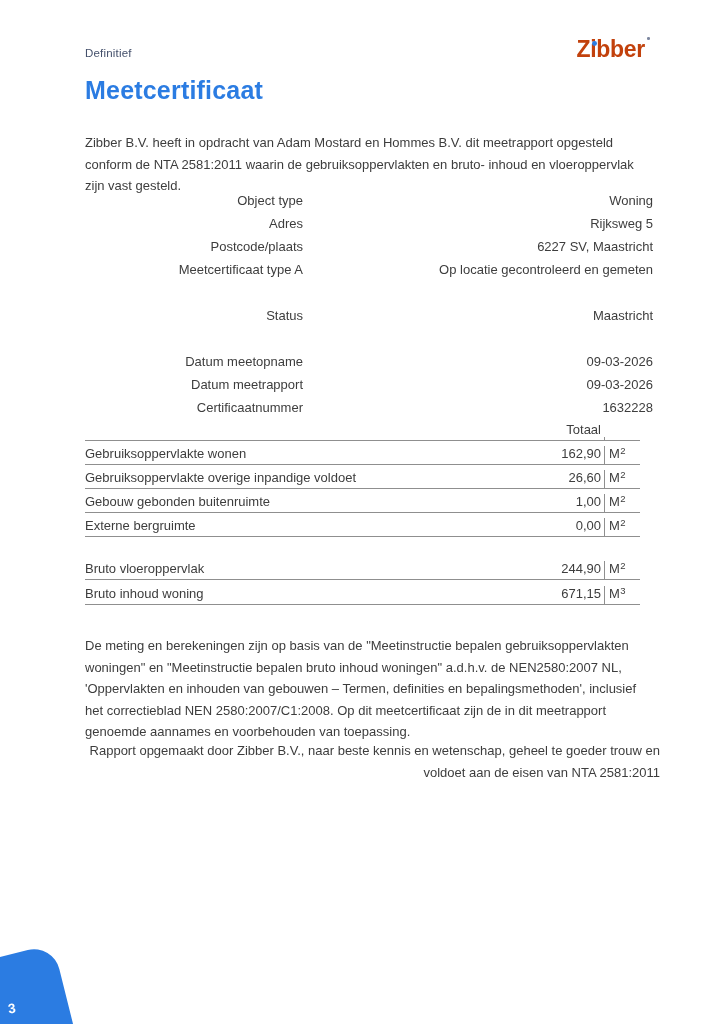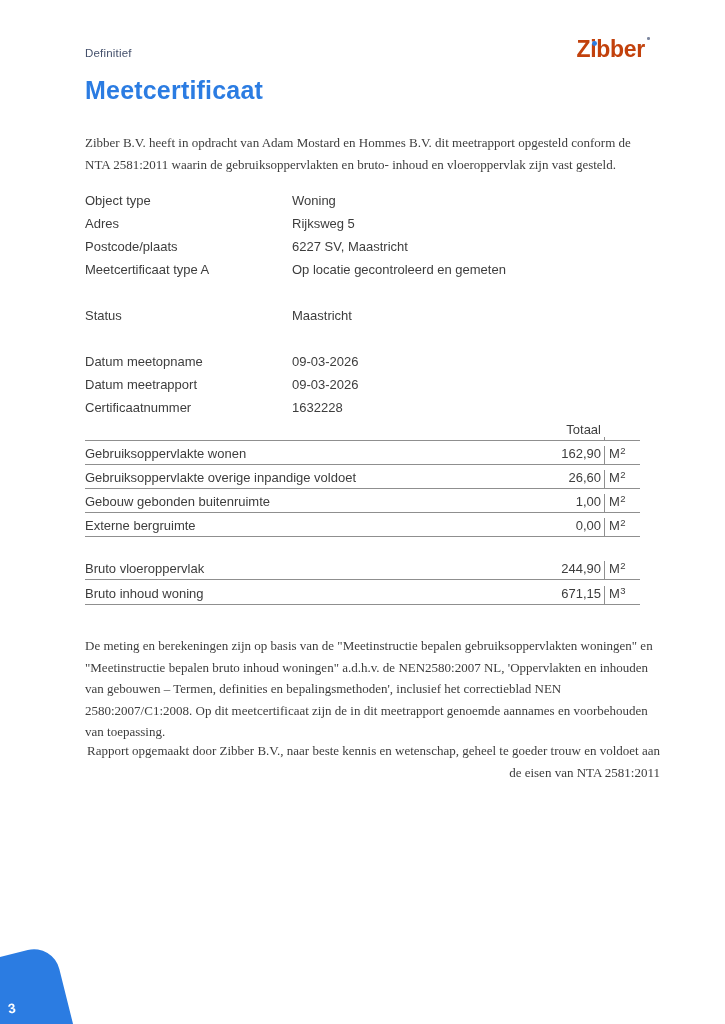--- a/index.html
+++ b/index.html
@@ -17,27 +17,27 @@
   .hdr { position:absolute; top:38px; left:85px; width:560px; display:flex; justify-content:space-between; align-items:flex-start; }
   .doc-type { font-size:11.5px; color:#44506b; padding-top:9px; letter-spacing:0.2px; }
   .logo { position:relative; font-size:23px; font-weight:bold; color:#c2410c; letter-spacing:-0.3px; line-height:1; }
   .logo .i-dot { position:absolute; left:15.2px; top:2.8px; width:4.8px; height:4.8px; border-radius:50%; background:#2b7ce2; }
   .logo .tm-dot { position:absolute; right:-5px; top:-1px; width:2.6px; height:2.6px; border-radius:50%; background:#7d88a0; }
 
   
   .title { position:absolute; top:76px; left:85px; font-size:25px; font-weight:bold; color:#2b7ce2; letter-spacing:0.2px; }
 
   
-  .para { position:absolute; left:85px; font-size:13px; line-height:21.5px; color:#3d3d3d;font-family:Liberation Serif, serif; }
+  .para { position:absolute; left:85px; font-size:13px; line-height:21.5px; color:#3d3d3d; }
   .intro   { top:119px; width:558px; }
   .legal   { top:622px; width:572px; }
   .closing { top:727px; width:575px;text-align:right; }
 
   
-  .kv-block { position:absolute; left:85px; width:557px; }
+  .kv-block { position:absolute; left:96px; width:557px;text-align:right; }
   .details { top:189px; }
   .statusb { top:304px; }
   .dates   { top:350px; }
   .kv { display:flex; height:23px; align-items:center; font-size:13px; }
   .kv .k { width:207px; flex:none; }
   .kv .v { flex:1; }
 
   
   .mtable { position:absolute; left:85px; width:555px; }
   .t1 { top:413px; }

